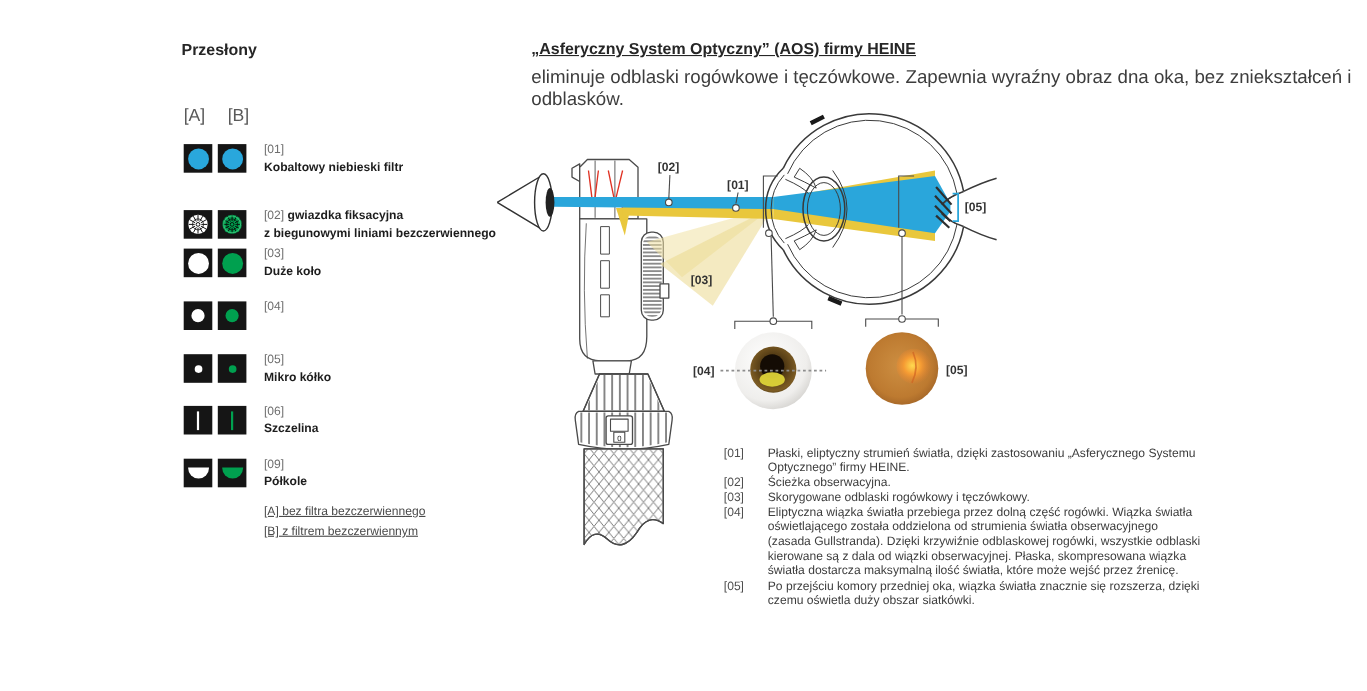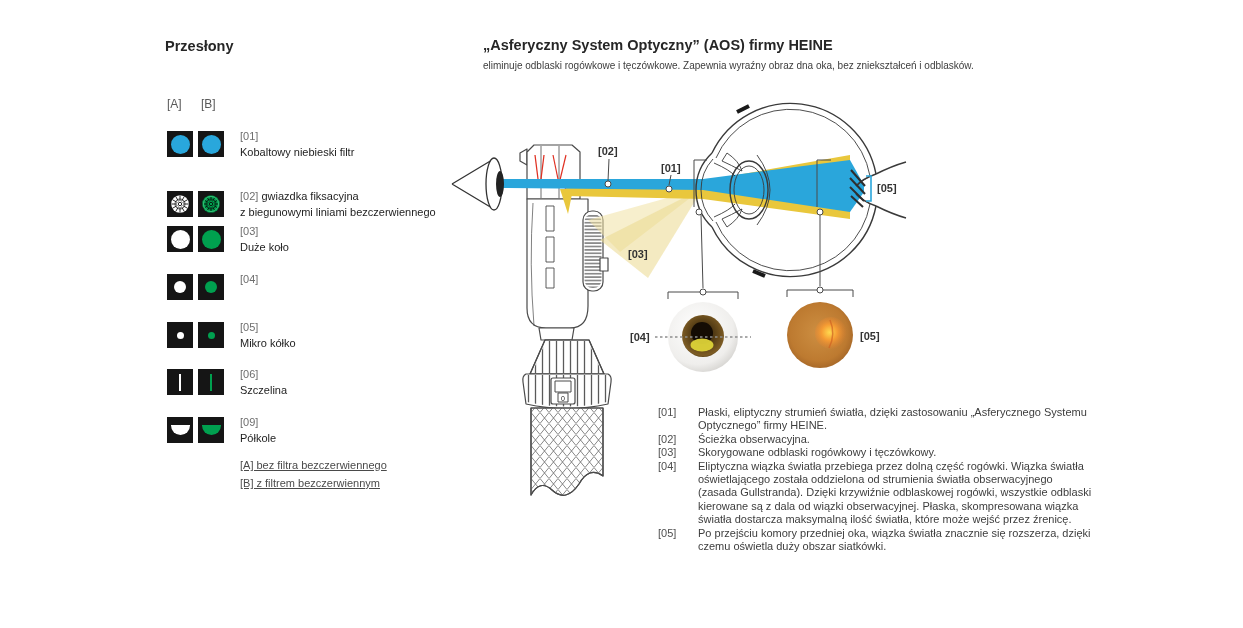--- a/index.html
+++ b/index.html
@@ -3,47 +3,47 @@
 <meta charset="utf-8">
 <style>
   * { margin:0; padding:0; box-sizing:border-box; }
   html,body { width:1243px; height:628px; background:#fff; overflow:hidden;
               font-family:"Liberation Sans", sans-serif; color:#3d3d3d; }
   .stage { position:relative; width:1243px; height:628px; background:#fff; }
   .abs { position:absolute; }
 
   
   .panel-title { left:165px; top:38px; font-size:14.5px; font-weight:bold; color:#262626; }
-  .col-heads { left:167px; top:97px; font-size:12px; color:#595959; }
+  .col-heads { left:167px; top:97px; font-size:16px; color:#595959; }
   .col-heads span { display:inline-block; }
   .col-heads .cb { margin-left:16px; }
 
   .ap-row { left:167px; width:300px; height:28px; }
   .cell { position:absolute; top:0; width:26px; height:26px; background:#151515;
           display:flex; align-items:center; justify-content:center; }
   .cell.a { left:0; } .cell.b { left:31px; }
   .shape { display:block; }
   .circ-lg { width:19px; height:19px; border-radius:50%; }
   .circ-sm { width:12px; height:12px; border-radius:50%; }
   .circ-xs { width:7px;  height:7px;  border-radius:50%; }
   .slit    { width:2.5px; height:17px; }
   .half    { width:19px; height:9.5px; border-radius:0 0 10px 10px; }
   .white { background:#ffffff; }
   .green { background:#00A04F; }
   .blue  { background:#29A7DC; }
 
   .ap-lbl { position:absolute; left:73px; top:-3px; width:230px; font-size:11px; line-height:16px; }
   .ap-num { color:#6e6e6e; }
-  .ap-nm  { color:#1d1d1d; font-weight:normal; }
+  .ap-nm  { color:#1d1d1d; font-weight:bold; }
 
   .footnote { left:240px; font-size:11px; color:#4a4a4a;text-decoration:underline; }
 
   
-  .hdr-title { left:483px; top:37px; font-size:14.5px; font-weight:bold; color:#262626; }
-  .hdr-sub   { left:483px; top:60px; font-size:10px; color:#3d3d3d; }
+  .hdr-title { left:483px; top:37px; font-size:14.5px; font-weight:bold; color:#262626;text-decoration:underline; }
+  .hdr-sub   { left:483px; top:60px; font-size:17px; color:#3d3d3d; }
 
   
   .notes { left:658px; top:406px; width:435px; font-size:11px; line-height:13.4px; color:#3d3d3d; }
   .note { display:flex; }
   .anum { width:40px; flex:0 0 40px; color:#4f4f4f; }
   .atxt { flex:1; }
 
   svg text { font-family:"Liberation Sans", sans-serif; }
 </style>
 </head>

